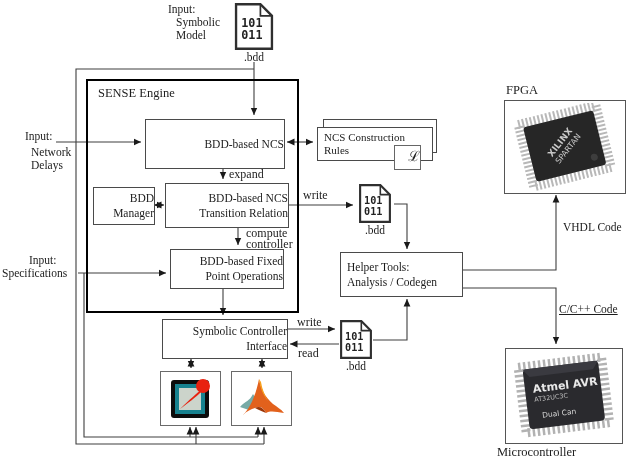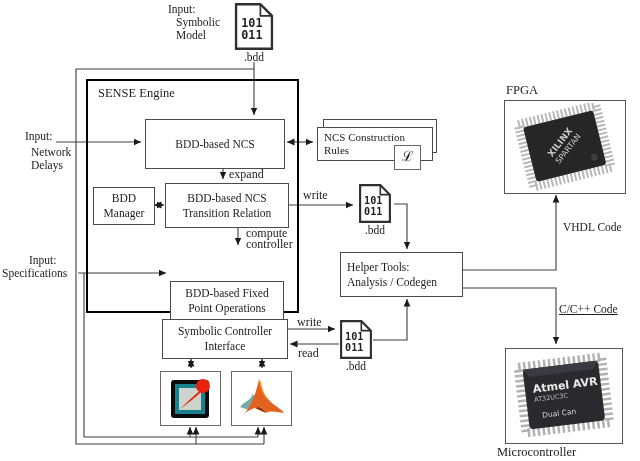--- a/index.html
+++ b/index.html
@@ -3,21 +3,21 @@
 <meta charset="utf-8">
 <style>
   html,body{margin:0;padding:0;background:#fff;}
   #canvas{
     position:relative;width:640px;height:461px;background:#ffffff;
     font-family:"Liberation Serif","DejaVu Serif",serif;color:#1c1c1c;overflow:hidden;
   }
   #wires{position:absolute;left:0;top:0;z-index:1;}
   .box{
     position:absolute;background:#fff;border:1px solid #4a4a4a;z-index:3;
-    display:flex;flex-direction:column;align-items:center;justify-content:center;
+    display:flex;flex-direction:column;align-items:flex-end;justify-content:center;
     font-size:11.5px;line-height:1.3;text-align:center;
   }
   .box.leftalign{align-items:flex-start;text-align:left;padding-left:6px;}
   .engine{
     position:absolute;left:86px;top:79px;width:209px;height:230px;
     border:2.5px solid #000;z-index:2;background:transparent;
   }
   .lbl{position:absolute;z-index:4;font-size:11.5px;line-height:1.15;white-space:nowrap;}
   .lbl.small{font-size:12px;}
   .filewrap{position:absolute;z-index:3;display:flex;flex-direction:column;align-items:center;}
@@ -99,21 +99,21 @@
   <div class="box" style="left:93px;top:187px;width:60px;height:36px;">
     <span>BDD</span>
     <span>Manager</span>
   </div>
 
   <div class="box" style="left:165px;top:183px;width:122px;height:43px;">
     <span>BDD-based NCS</span>
     <span>Transition Relation</span>
   </div>
 
-  <div class="box" style="left:170px;top:249px;width:112px;height:38px;margin-top:32px;">
+  <div class="box" style="left:170px;top:249px;width:112px;height:38px;">
     <span>BDD-based Fixed</span>
     <span>Point Operations</span>
   </div>
 
   <div class="box" style="left:323px;top:119px;width:112px;height:32px;"></div>
   <div class="box leftalign" style="left:317px;top:127px;width:108px;height:32px;font-size:11px;line-height:1.2;">
     <span>NCS Construction</span>
     <span>Rules</span>
   </div>
   <div class="box" style="left:394px;top:145px;width:25px;height:23px;border:1.5px solid #666;font-size:14px;z-index:4;">

